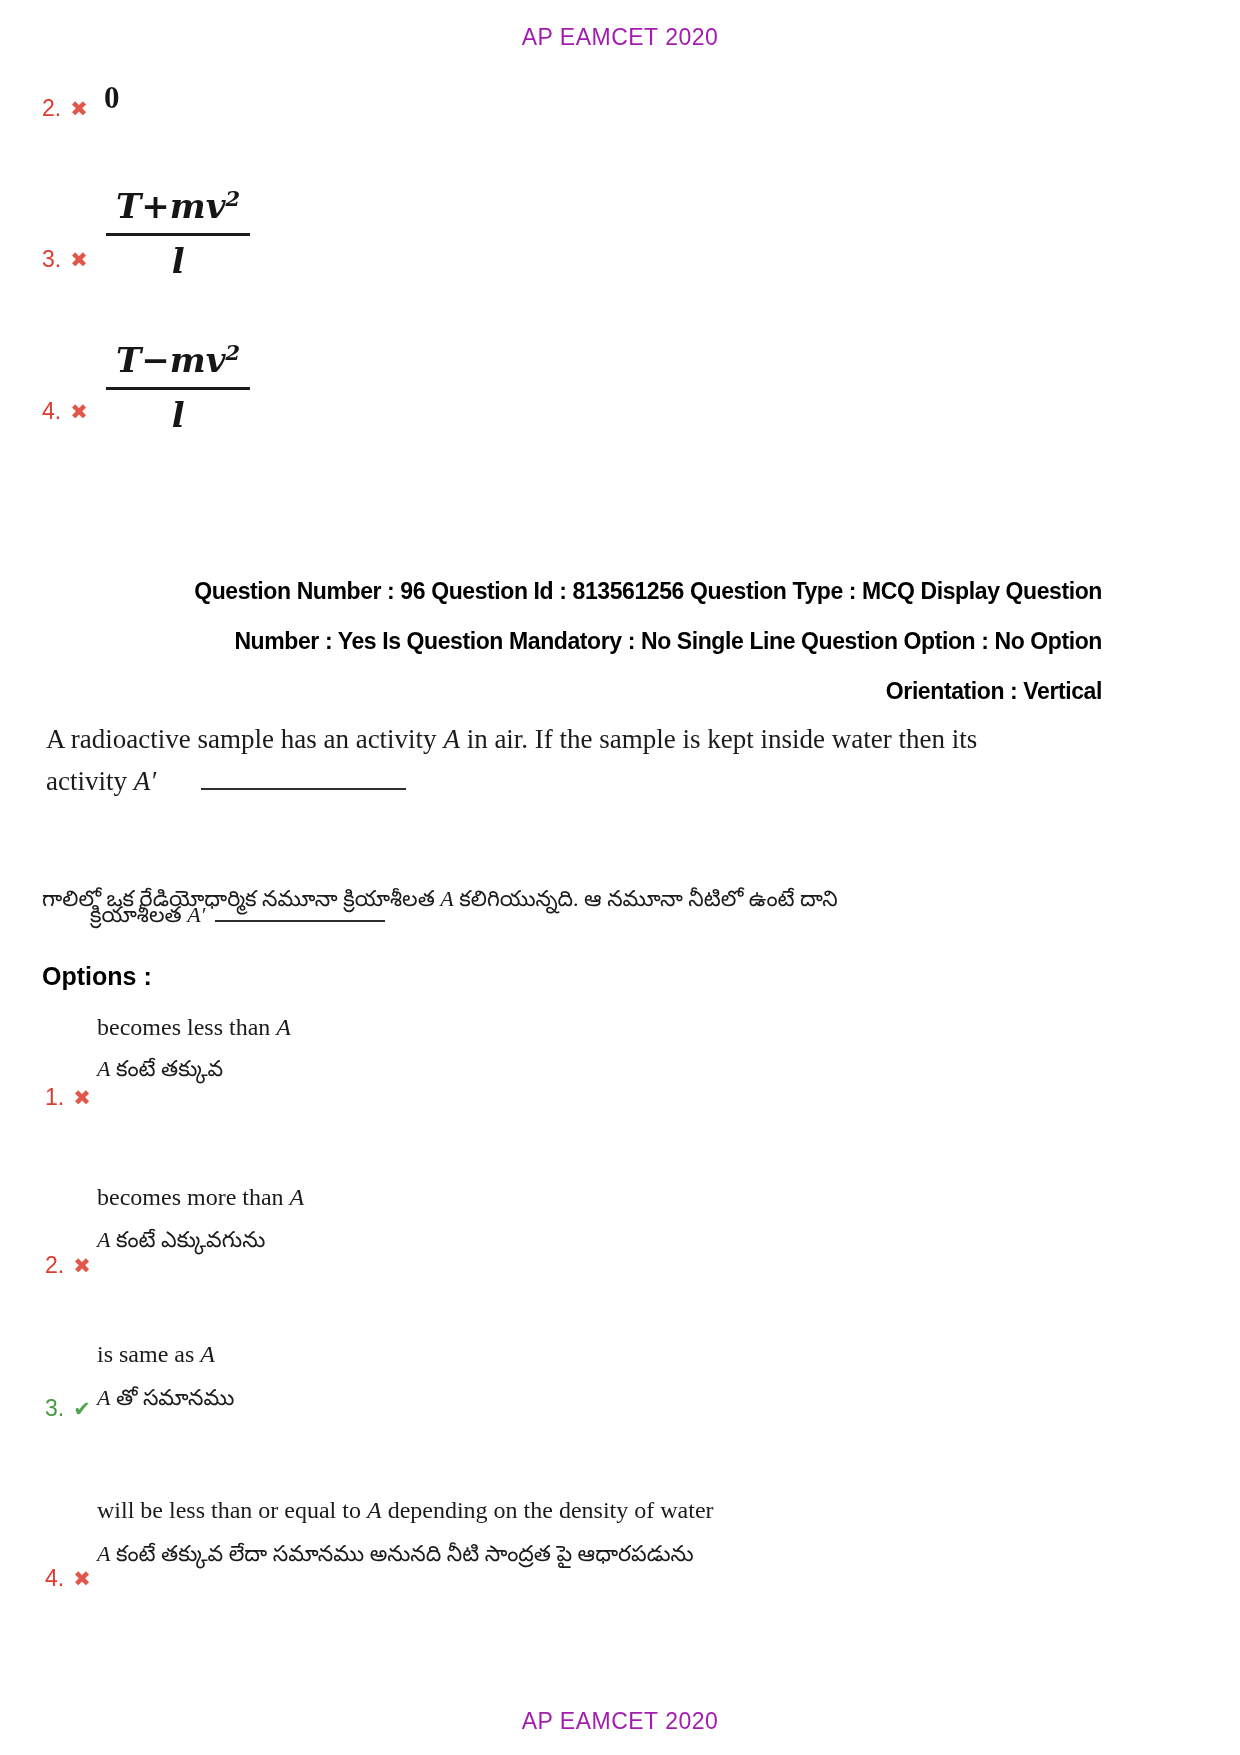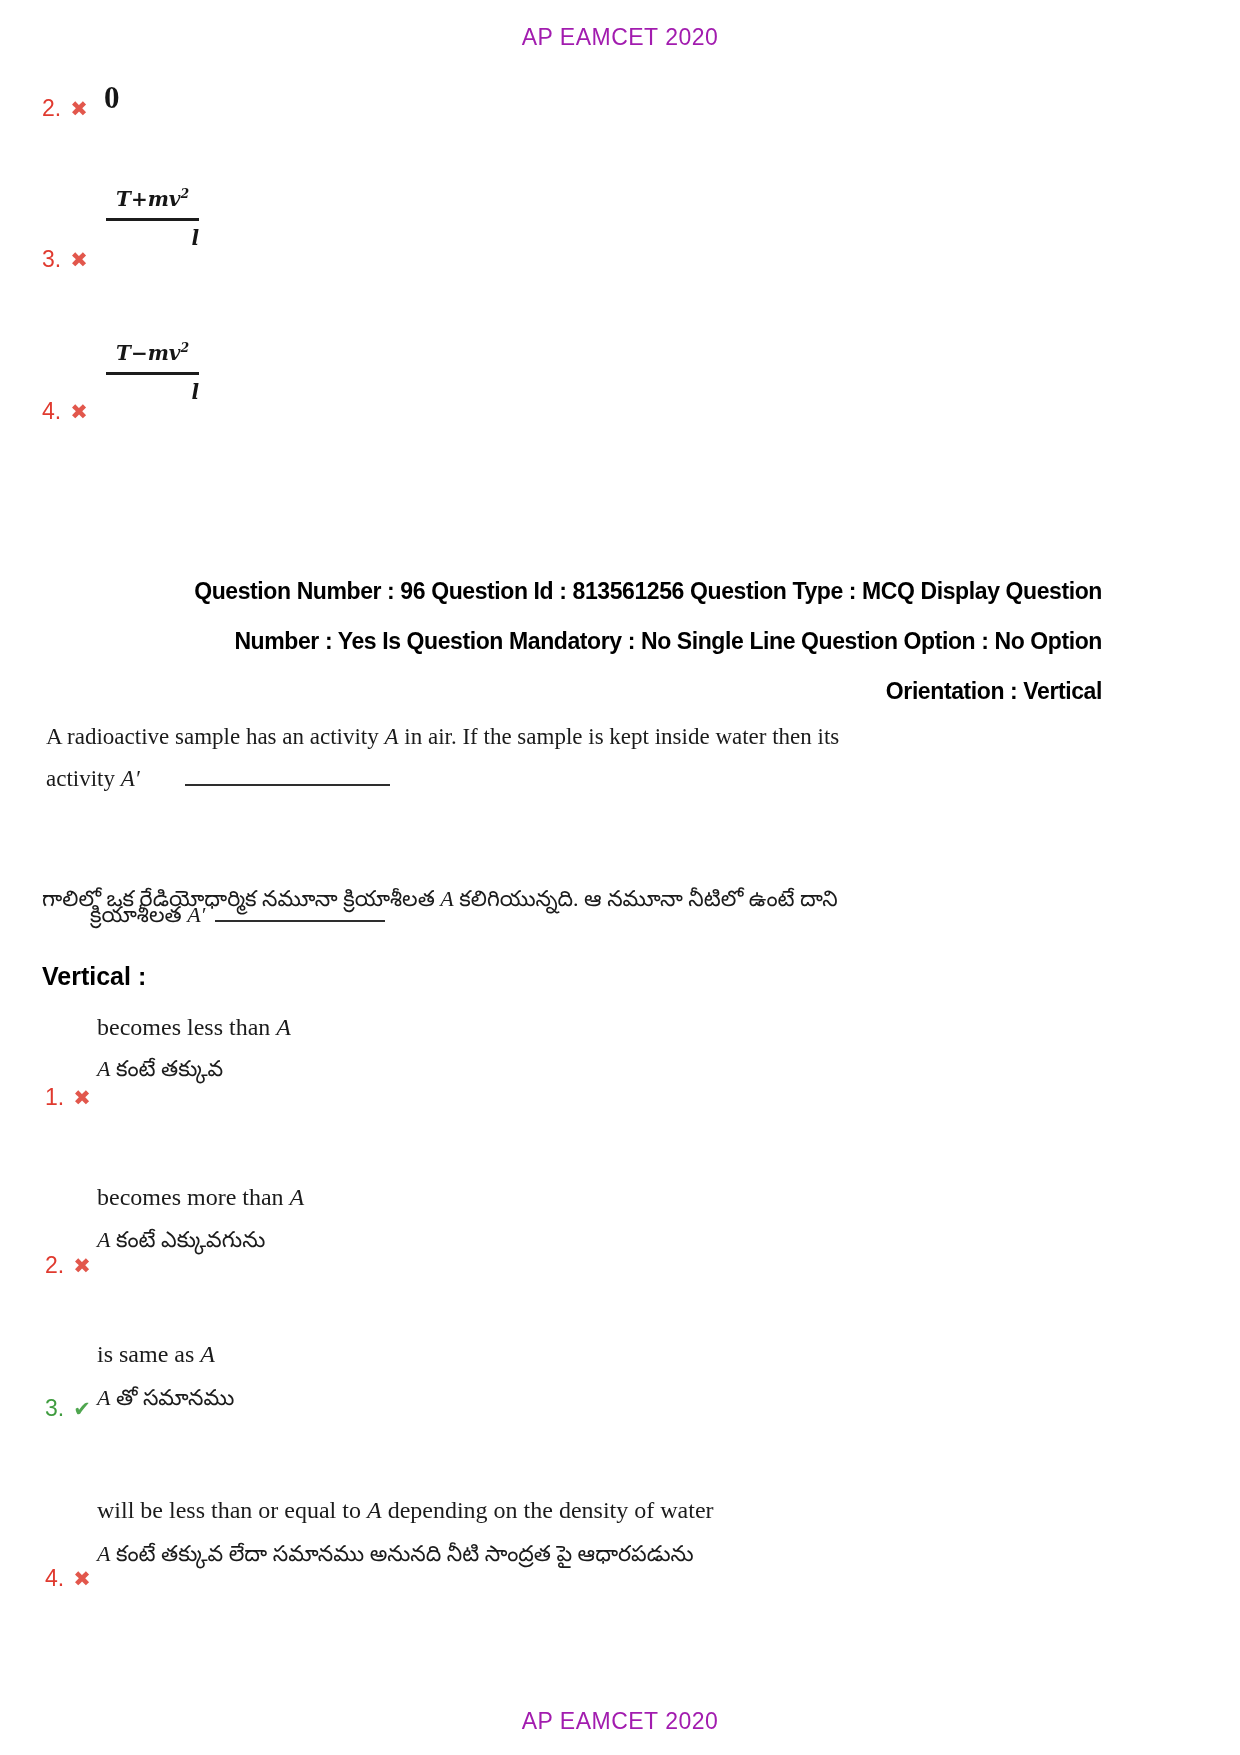--- a/index.html
+++ b/index.html
@@ -12,36 +12,36 @@
   *{margin:0;padding:0;box-sizing:border-box;}
   html,body{background:#ffffff;}
   body{
     width:1240px;height:1755px;position:relative;overflow:hidden;
     font-family:"Liberation Sans",sans-serif;color:var(--ink);
   }
   .abs{position:absolute;}
   .center-line{left:0;width:100%;text-align:center;}
   .hdr{font-size:23px;color:#a21caf;letter-spacing:0.5px;}
   .serif{font-family:"Liberation Serif","DejaVu Serif",serif;}
-  .qtext{font-size:23px;color:var(--ink);}
+  .qtext{font-size:27px;color:var(--ink);}
   .telugu{font-size:22px;color:var(--ink);font-family:"Liberation Serif","DejaVu Serif",serif;}
   .meta{font-weight:700;font-size:23px;line-height:50px;letter-spacing:-0.4px;color:#000;width:1060px;text-align:right;}
   .options-heading{font-weight:700;font-size:25px;color:#000;}
   .opt-label{display:flex;align-items:baseline;gap:9px;}
   .opt-num{font-size:23px;}
   .num-wrong{color:var(--wrong-num);}
   .num-correct{color:var(--correct-num);}
   .mark{font-size:21px;font-family:"DejaVu Sans",sans-serif;}
   .mark-wrong{color:var(--wrong-x);}
   .mark-correct{color:var(--correct-check);}
   .opt-en{font-size:24px;}
   .opt-te{font-size:22px;}
   .prev-val{font-size:31px;font-weight:600;color:#151515;}
-  .fraction{display:inline-block;text-align:right;color:#161616;
-    font-family:"DejaVu Serif","Liberation Serif",serif;font-style:italic;font-weight:600;font-size:20px;}
+  .fraction{display:inline-block;text-align:center;color:#161616;
+    font-family:"DejaVu Serif","Liberation Serif",serif;font-style:italic;font-weight:600;font-size:34px;}
   .frac-num{padding:0 10px 7px 10px;border-bottom:3.5px solid #1c1c1c;}
   .frac-den{padding-top:5px;}
   .fraction sup{font-size:0.62em;font-style:italic;}
   .blank-line{display:inline-block;border-bottom:2px solid #2e2e2e;height:1.05em;margin-left:10px;vertical-align:baseline;}
   .blank-en{width:205px;}
   .blank-te{width:170px;}
   .line-flex{display:flex;align-items:baseline;}
   .mvar{font-style:italic;}
 </style>
 </head>
@@ -84,21 +84,21 @@
   <span class="serif qtext mathify">activity <span class="mvar">A′</span></span>
   <span class="blank-line blank-en"></span>
 </div>
 
 <div class="abs telugu mathify" style="left:42px;top:886px;">గాలిలో ఒక రేడియోధార్మిక నమూనా క్రియాశీలత <span class="mvar">A</span> కలిగియున్నది. ఆ నమూనా నీటిలో ఉంటే దాని</div>
 <div class="abs line-flex" style="left:42px;top:902px;margin-left:48px;">
   <span class="telugu mathify">క్రియాశీలత <span class="mvar">A′</span></span>
   <span class="blank-line blank-te"></span>
 </div>
 
-<div class="abs options-heading" style="left:42px;top:962px;">Vertical :</div>
+<div class="abs options-heading" style="left:42px;top:962px;">Options :</div>
 
 <div class="abs serif opt-en mathify" style="left:97px;top:1014px;">becomes less than <span class="mvar">A</span></div>
 <div class="abs opt-te telugu mathify" style="left:97px;top:1056px;"><span class="mvar">A</span> కంటే తక్కువ</div>
 <div class="abs opt-label" style="left:45px;top:1084px;">
   <span class="opt-num num-wrong">1.</span>
   <span class="mark mark-wrong">✖</span>
 </div>
 
 <div class="abs serif opt-en mathify" style="left:97px;top:1184px;">becomes more than <span class="mvar">A</span></div>
 <div class="abs opt-te telugu mathify" style="left:97px;top:1227px;"><span class="mvar">A</span> కంటే ఎక్కువగును</div>

